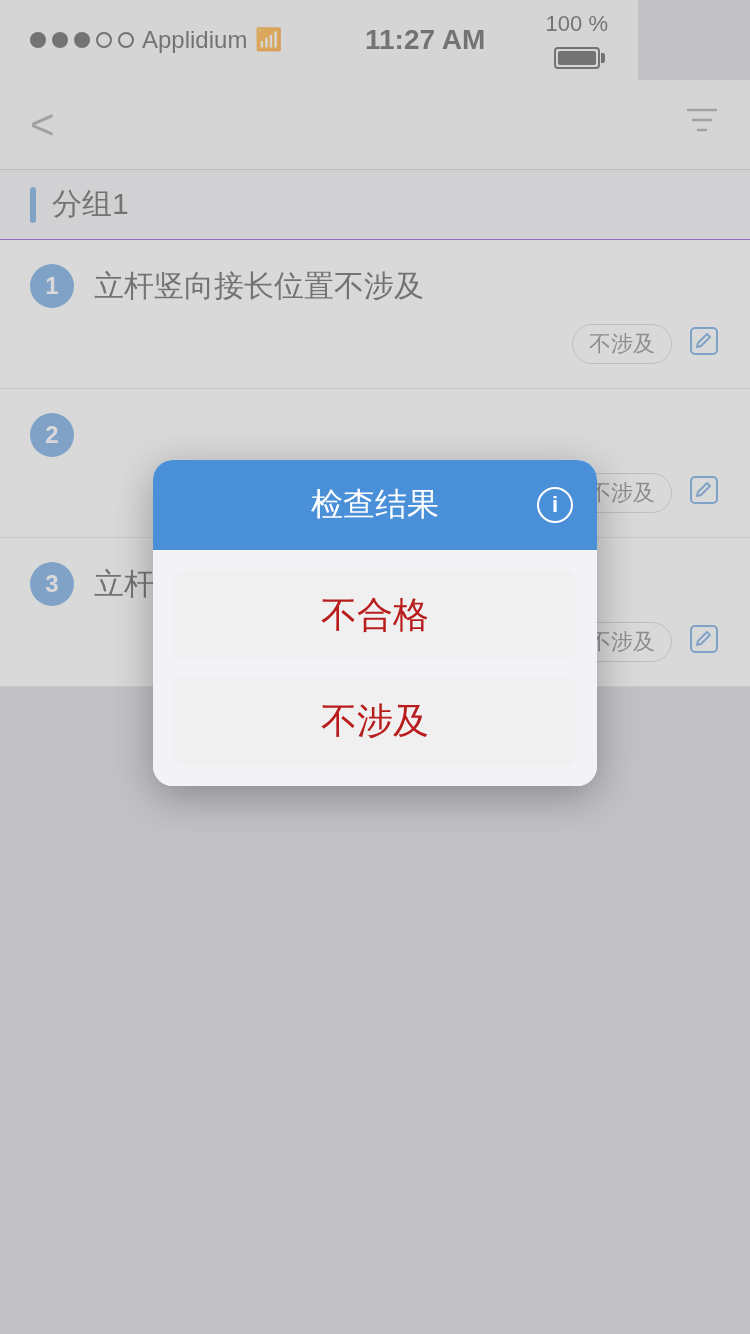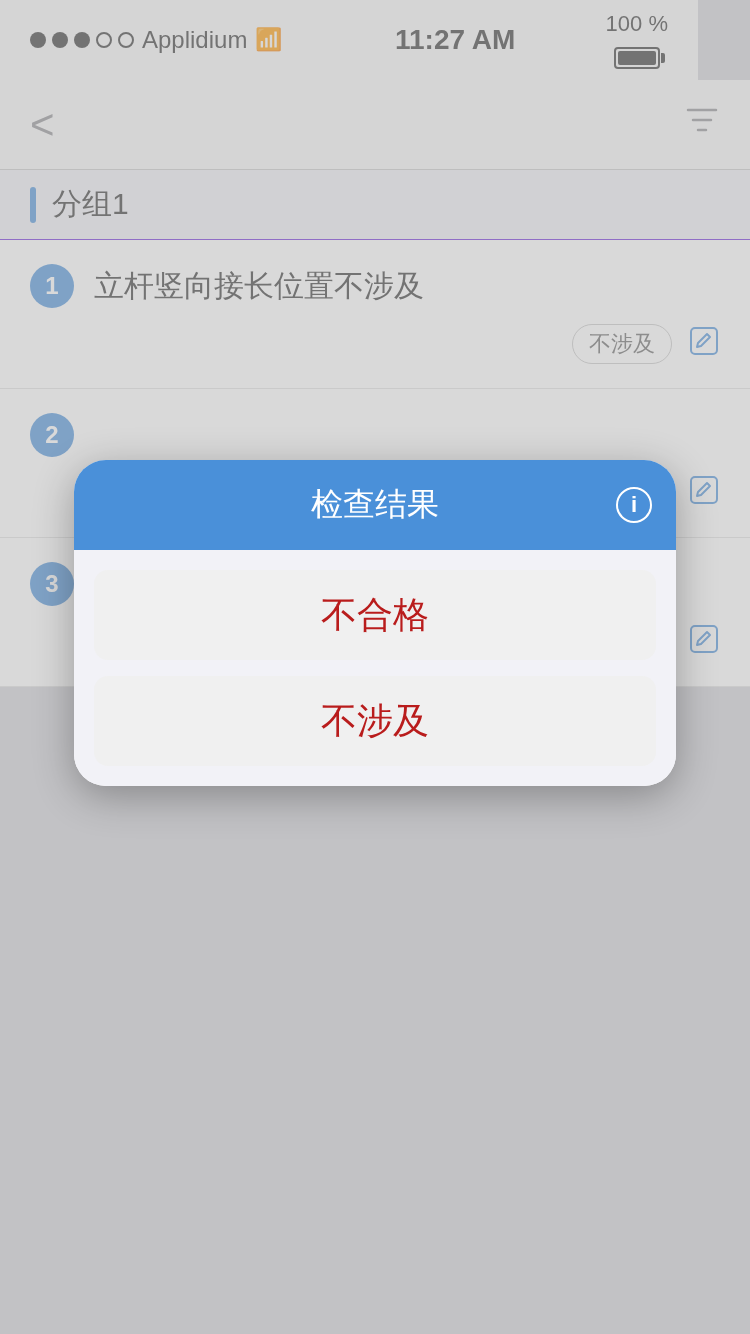--- a/index.html
+++ b/index.html
@@ -8,21 +8,21 @@
       width: 750px;
       height: 1334px;
       background: #d1d1d6;
       font-family: -apple-system, "PingFang SC", "Helvetica Neue", sans-serif;
       overflow: hidden;
       position: relative;
     }
 
     
     .status-bar {
-      width: 698px;
+      width: 638px;
       height: 80px;
       background: #f7f7f7;
       display: flex;
       align-items: center;
       justify-content: space-between;
       padding: 15px 30px;
     }
     .status-left {
       display: flex;
       align-items: center;
@@ -200,23 +200,23 @@
       height: 1334px;
       background: rgba(180, 180, 180, 0.5);
       display: flex;
       align-items: flex-start;
       justify-content: center;
       padding-top: 460px;
     }
 
     
     .modal {
-      width: 602px;
+      width: 444px;
       background: #fff;
-      border-radius: 32px;
+      border-radius: 20px;
       overflow: hidden;
       box-shadow: 0 10px 40px rgba(0,0,0,0.3);
     }
     .modal-header {
       background: #4a90d9;
       height: 90px;
       display: flex;
       align-items: center;
       justify-content: center;
       position: relative;

